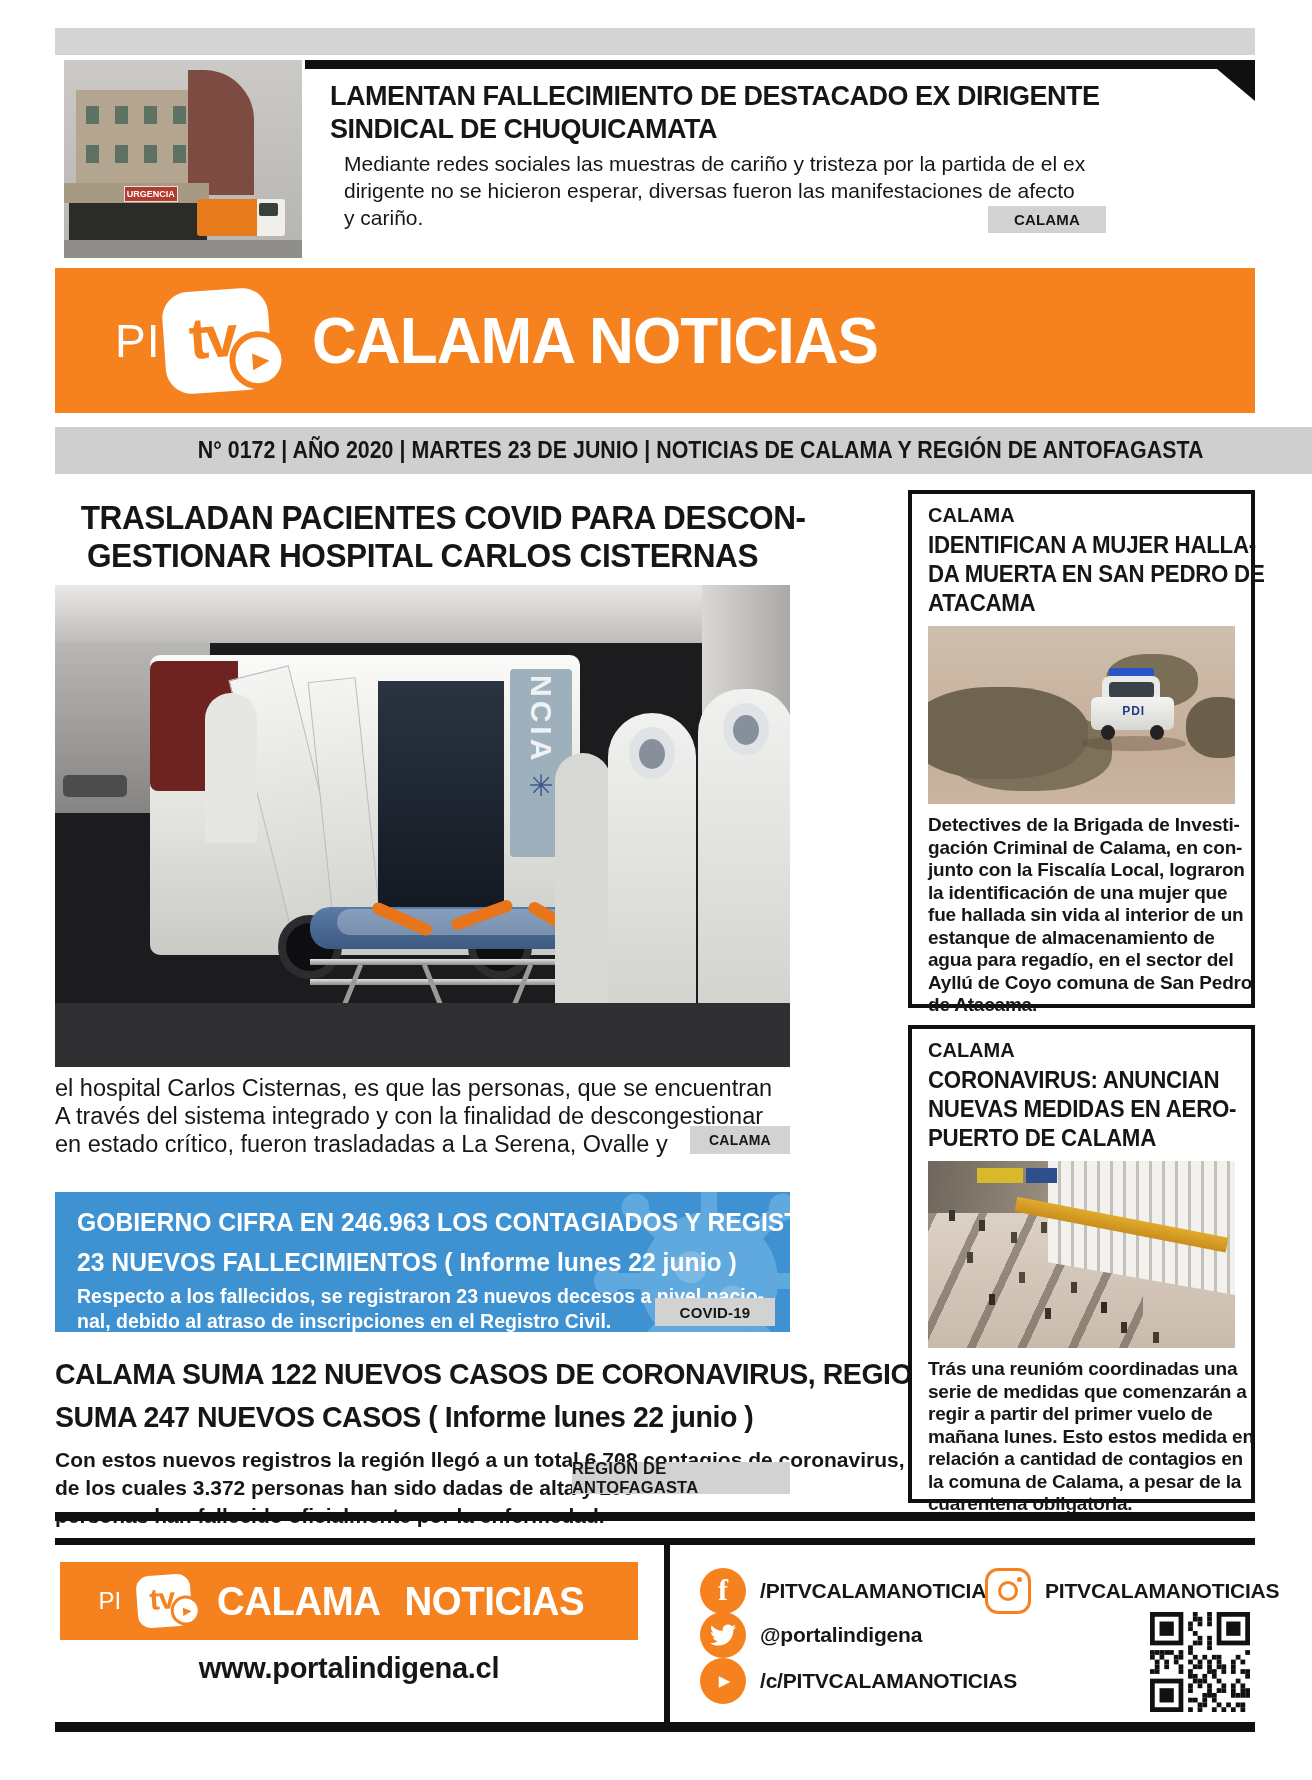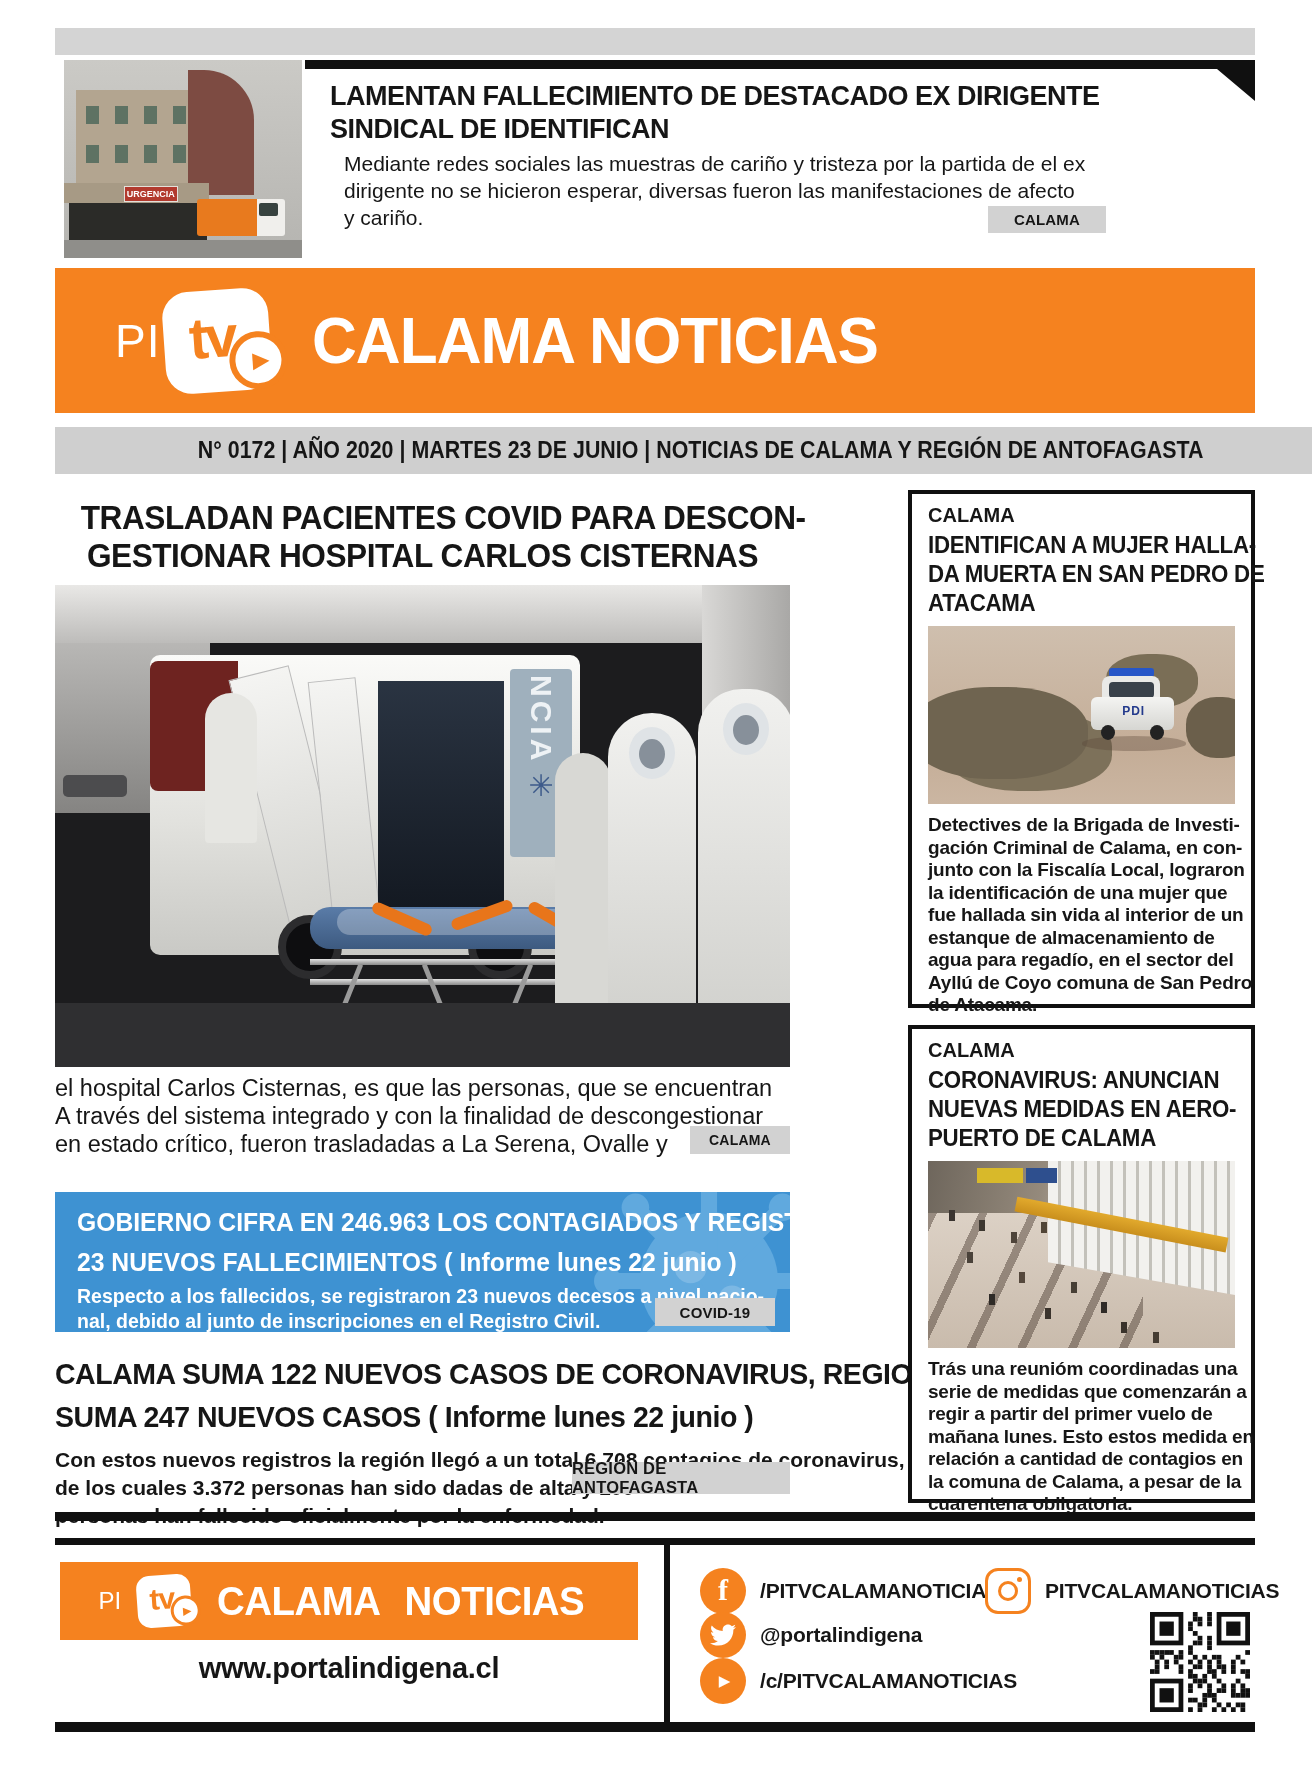--- a/index.html
+++ b/index.html
@@ -187,21 +187,21 @@
       </div>
     <div class="hp-amb"></div>
     <div class="hp-road"></div>
   </div>
 
   <div class="abs rule">
       <div class="fold"></div>
     </div>
   <div class="abs th lines">
       <div>LAMENTAN FALLECIMIENTO DE DESTACADO EX DIRIGENTE</div>
-      <div>SINDICAL DE IDENTIFICAN</div>
+      <div>SINDICAL DE CHUQUICAMATA</div>
     </div>
   <div class="abs tb lines">
       <div>Mediante redes sociales las muestras de cariño y tristeza por la partida de el ex</div>
       <div>dirigente no se hicieron esperar, diversas fueron las manifestaciones de afecto</div>
       <div>y cariño.</div>
     </div>
   <div class="abs tag ttag">CALAMA</div>
 
   <div class="abs mast" style="background:#f5821f">
     <span class="lg-pi">PI</span>
@@ -298,21 +298,21 @@
         <circle cx="42" cy="44" r="7" fill="#7cb8e4"></circle>
           <circle cx="60" cy="58" r="6" fill="#7cb8e4"></circle>
       </g>
     </svg>
     <div class="bb-t lines">
       <div class="cond">GOBIERNO CIFRA EN 246.963 LOS CONTAGIADOS Y REGISTRA</div>
       <div class="cond">23 NUEVOS FALLECIMIENTOS ( Informe lunes 22 junio )</div>
     </div>
     <div class="bb-b lines">
         <div>Respecto a los fallecidos, se registraron 23 nuevos decesos a nivel nacio-</div>
-        <div>nal, debido al junto de inscripciones en el Registro Civil.</div>
+        <div>nal, debido al atraso de inscripciones en el Registro Civil.</div>
       </div>
     <div class="tag bb-tag">COVID-19</div>
   </div>
 
   <div class="abs rh lines">
     <div class="cond">CALAMA SUMA 122 NUEVOS CASOS DE CORONAVIRUS, REGION</div>
     <div class="cond">SUMA 247 NUEVOS CASOS ( Informe lunes 22 junio )</div>
   </div>
   <div class="abs rb lines">
       <div>Con estos nuevos registros la región llegó a un total 6.708 contagios de coronavirus,</div>

